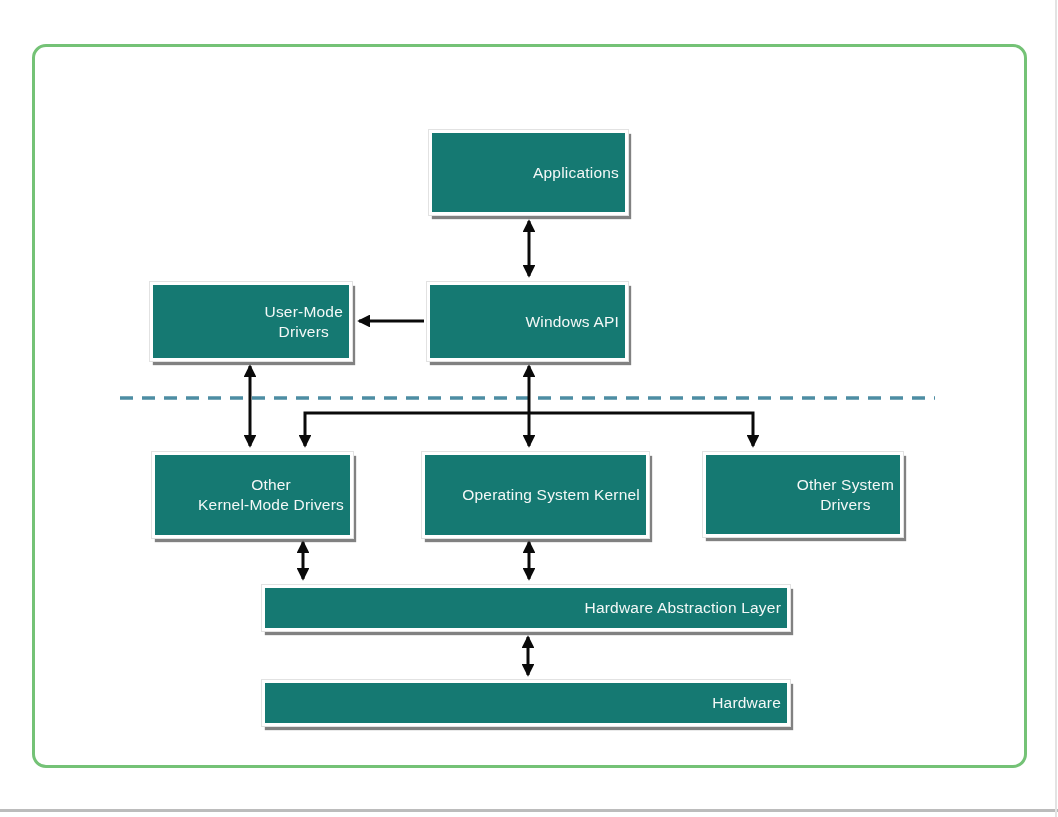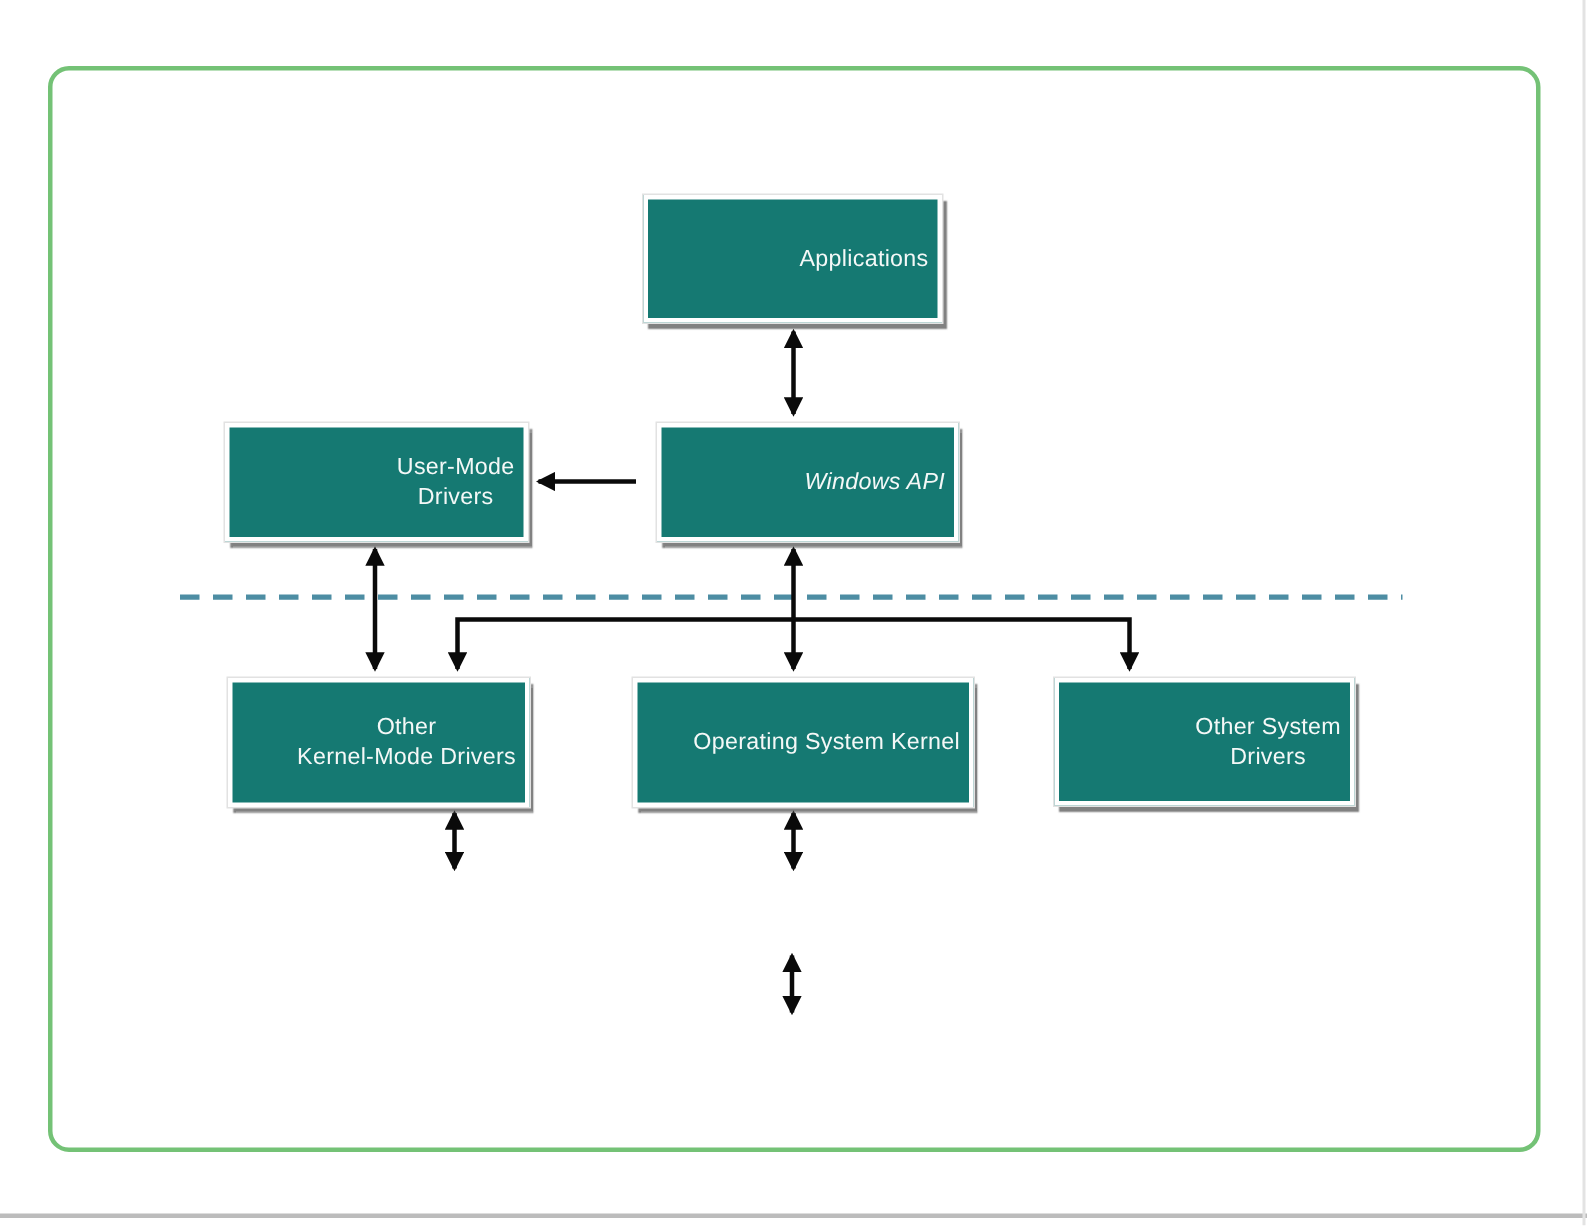--- a/index.html
+++ b/index.html
@@ -65,21 +65,21 @@
     color:var(--node-text);
     font-size:15.5px;
     line-height:1.28;
     letter-spacing:0.2px;
   }
   .node .label{
     white-space:pre-line;
     padding:0 6px;
   }
   .n-applications{left:429px; top:130px; width:199px; height:85px;}
-  .n-windows-api{left:438px; top:282px; width:201px; height:79px;font-style:italic;}
+  .n-windows-api{left:427px; top:282px; width:201px; height:79px;}
   .n-user-mode-drivers{left:150px; top:282px; width:202px; height:79px;}
   .n-other-kernel-mode-drivers{left:152px; top:452px; width:201px; height:86px;}
   .n-operating-system-kernel{left:422px; top:452px; width:227px; height:86px;}
   .n-file-system-drivers{left:703px; top:452px; width:200px; height:85px;}
   .n-hardware-abstraction-layer{left:262px; top:585px; width:528px; height:46px;}
   .n-hardware{left:262px; top:680px; width:528px; height:46px;}
   .footer-line{
     position:absolute;
     left:0; top:809px;
     width:1058px; height:3px;
@@ -153,18 +153,24 @@
 
   <div class="node n-operating-system-kernel">
     <span class="label">Operating System Kernel</span>
   </div>
 
   <div class="node n-file-system-drivers">
     <span class="label">Other System
 Drivers</span>
   </div>
 
+  <div class="node n-hardware-abstraction-layer">
+    <span class="label">Hardware Abstraction Layer</span>
+  </div>
 
+  <div class="node n-hardware">
+    <span class="label">Hardware</span>
+  </div>
 
   <div class="footer-line"></div>
   <div class="edge-line-right"></div>
 
 </div>
 
 </body></html>

